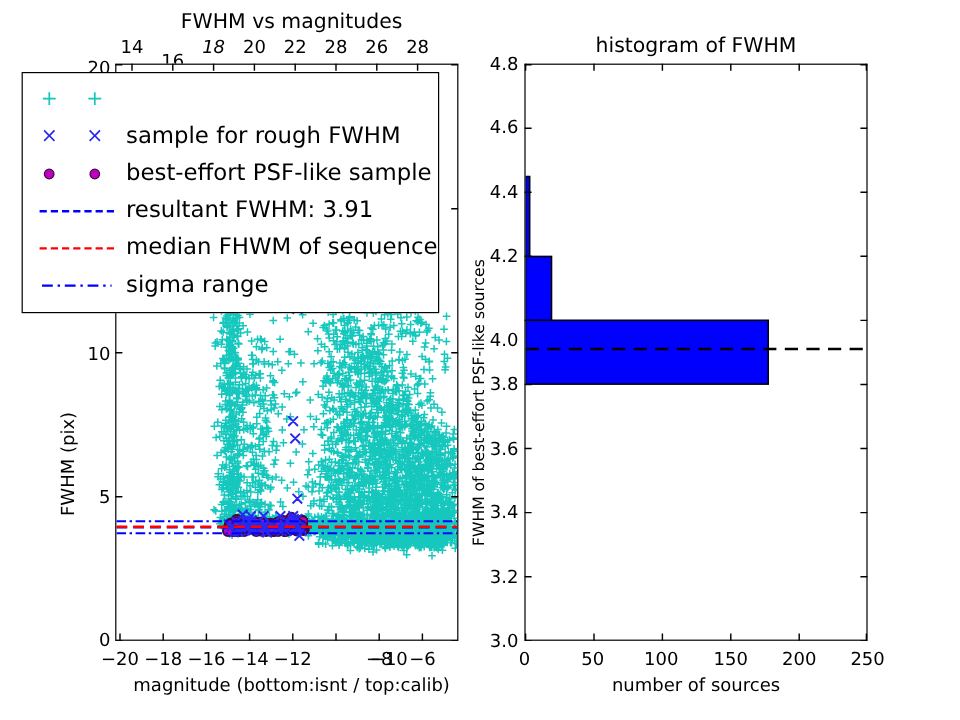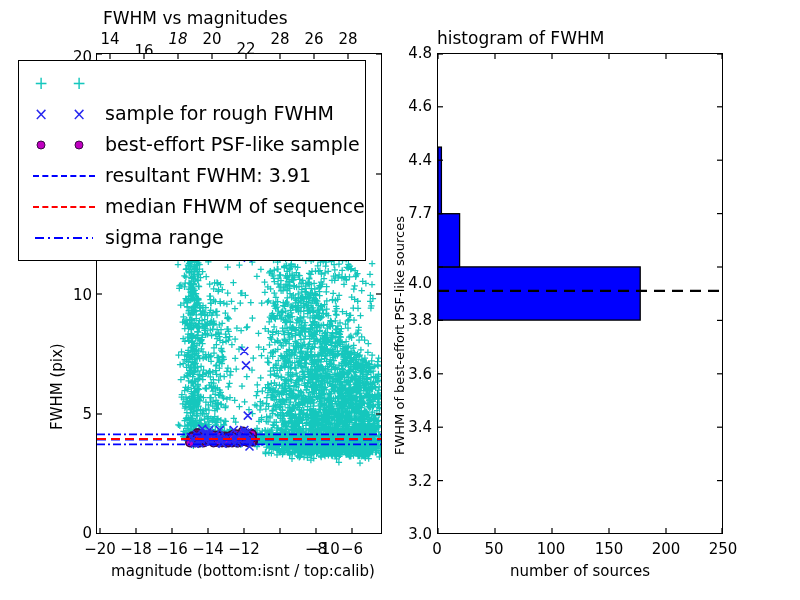--- a/index.html
+++ b/index.html
@@ -25,20 +25,21 @@
     position: absolute;
   }
   .frame {
     position: absolute;
     border: 1.4px solid #000;
     box-sizing: border-box;
     background: #ffffff;
   }
   .title {
     position: absolute;
+    text-align: center;
     font-size: 17px;
     white-space: nowrap;
   }
   .axlabel {
     position: absolute;
     font-size: 15px;
     white-space: nowrap;
     text-align: center;
   }
   .ylabel-rot {
@@ -132,21 +133,21 @@
 
   <div class="panel">
 
     <div class="title" style="left:103px; top:8px; width:280px;">FWHM vs magnitudes</div>
 
     <div>
       <div class="tick-label tick-x" style="left:110px; top:30px;">14</div>
       <div class="tick-label tick-x" style="left:144px; top:42px;">16</div>
       <div class="tick-label tick-x" style="left:178px; top:30px;font-style:italic;">18</div>
       <div class="tick-label tick-x" style="left:212px; top:30px;">20</div>
-      <div class="tick-label tick-x" style="left:246px; top:40px;">22</div>
+      <div class="tick-label tick-x" style="left:246px; top:30px;">22</div>
       <div class="tick-label tick-x" style="left:280px; top:30px;">28</div>
       <div class="tick-label tick-x" style="left:314px; top:30px;">26</div>
       <div class="tick-label tick-x" style="left:348px; top:30px;">28</div>
     </div>
 
     <div>
       <div class="tick-label tick-x" style="left:100px; top:540px;">−20</div>
       <div class="tick-label tick-x" style="left:136px; top:540px;">−18</div>
       <div class="tick-label tick-x" style="left:172px; top:540px;">−16</div>
       <div class="tick-label tick-x" style="left:208px; top:540px;">−14</div>
@@ -468,21 +469,21 @@
 
     <div class="ylabel-rot-small" style="left:392px; top:455px;">FWHM of best-effort PSF-like sources</div>
 
     <div>
       <div class="tick-label tick-y" style="left:396px; top:534px; width:36px;">3.0</div>
       <div class="tick-label tick-y" style="left:396px; top:481px; width:36px;">3.2</div>
       <div class="tick-label tick-y" style="left:396px; top:427px; width:36px;">3.4</div>
       <div class="tick-label tick-y" style="left:396px; top:374px; width:36px;">3.6</div>
       <div class="tick-label tick-y" style="left:396px; top:320px; width:36px;">3.8</div>
       <div class="tick-label tick-y" style="left:396px; top:267px; width:36px;margin-top:16px;">4.0</div>
-      <div class="tick-label tick-y" style="left:396px; top:213px; width:36px;">7.7</div>
+      <div class="tick-label tick-y" style="left:396px; top:213px; width:36px;">4.2</div>
       <div class="tick-label tick-y" style="left:396px; top:160px; width:36px;">4.4</div>
       <div class="tick-label tick-y" style="left:396px; top:106px; width:36px;">4.6</div>
       <div class="tick-label tick-y" style="left:396px; top:53px; width:36px;">4.8</div>
     </div>
 
     <div>
       <div class="tick-label tick-x" style="left:437px; top:540px;">0</div>
       <div class="tick-label tick-x" style="left:494px; top:540px;">50</div>
       <div class="tick-label tick-x" style="left:551px; top:540px;">100</div>
       <div class="tick-label tick-x" style="left:609px; top:540px;">150</div>

